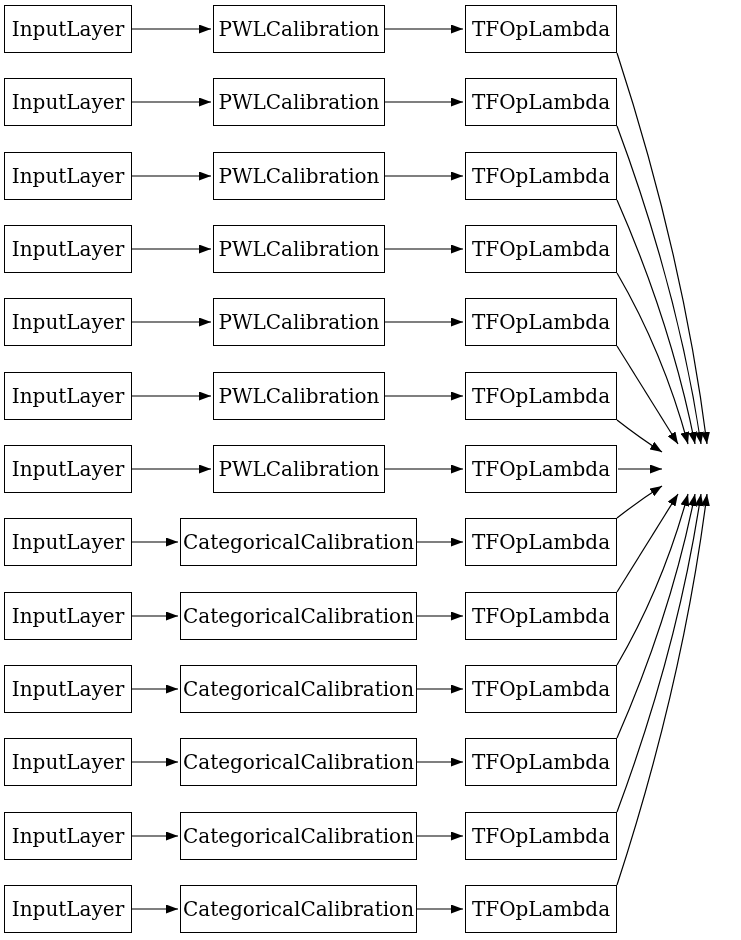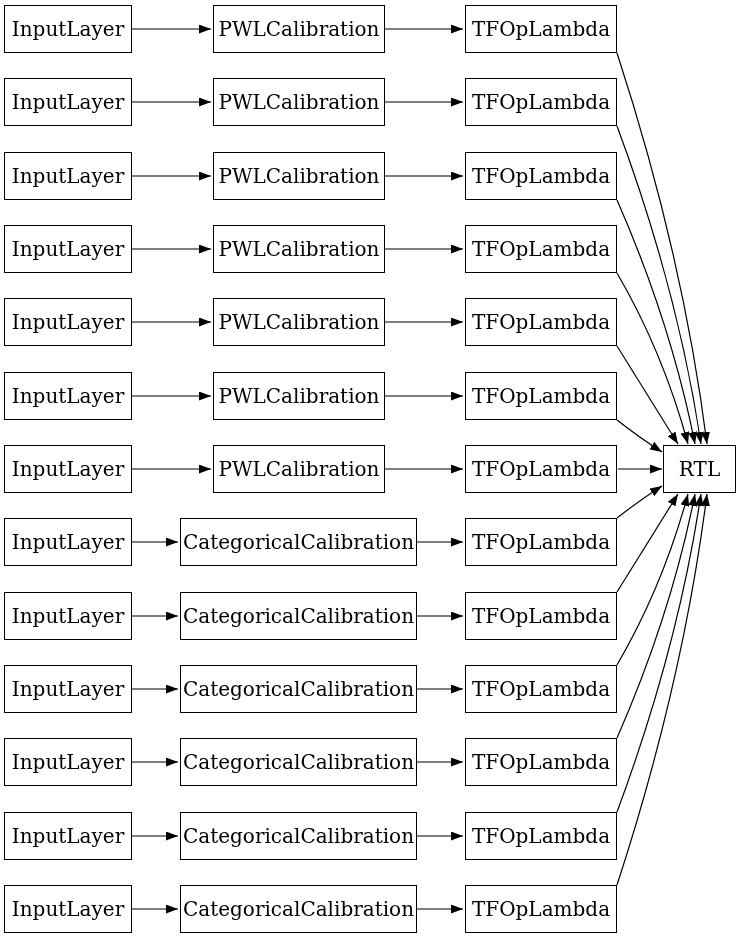--- a/index.html
+++ b/index.html
@@ -194,17 +194,14 @@
   <div class="node" style="left:4px;top:885px;width:128px">
       <span>InputLayer</span>
     </div>
   <div class="node" style="left:180px;top:885px;width:237px">
       <span>CategoricalCalibration</span>
     </div>
   <div class="node" style="left:465px;top:885px;width:152px">
       <span>TFOpLambda</span>
     </div>
 
-  <div class="node" style="left:663px;top:445px;width:73px">
-      <span>RTL</span>
-    </div>
 
 </div>
 
 </body></html>

